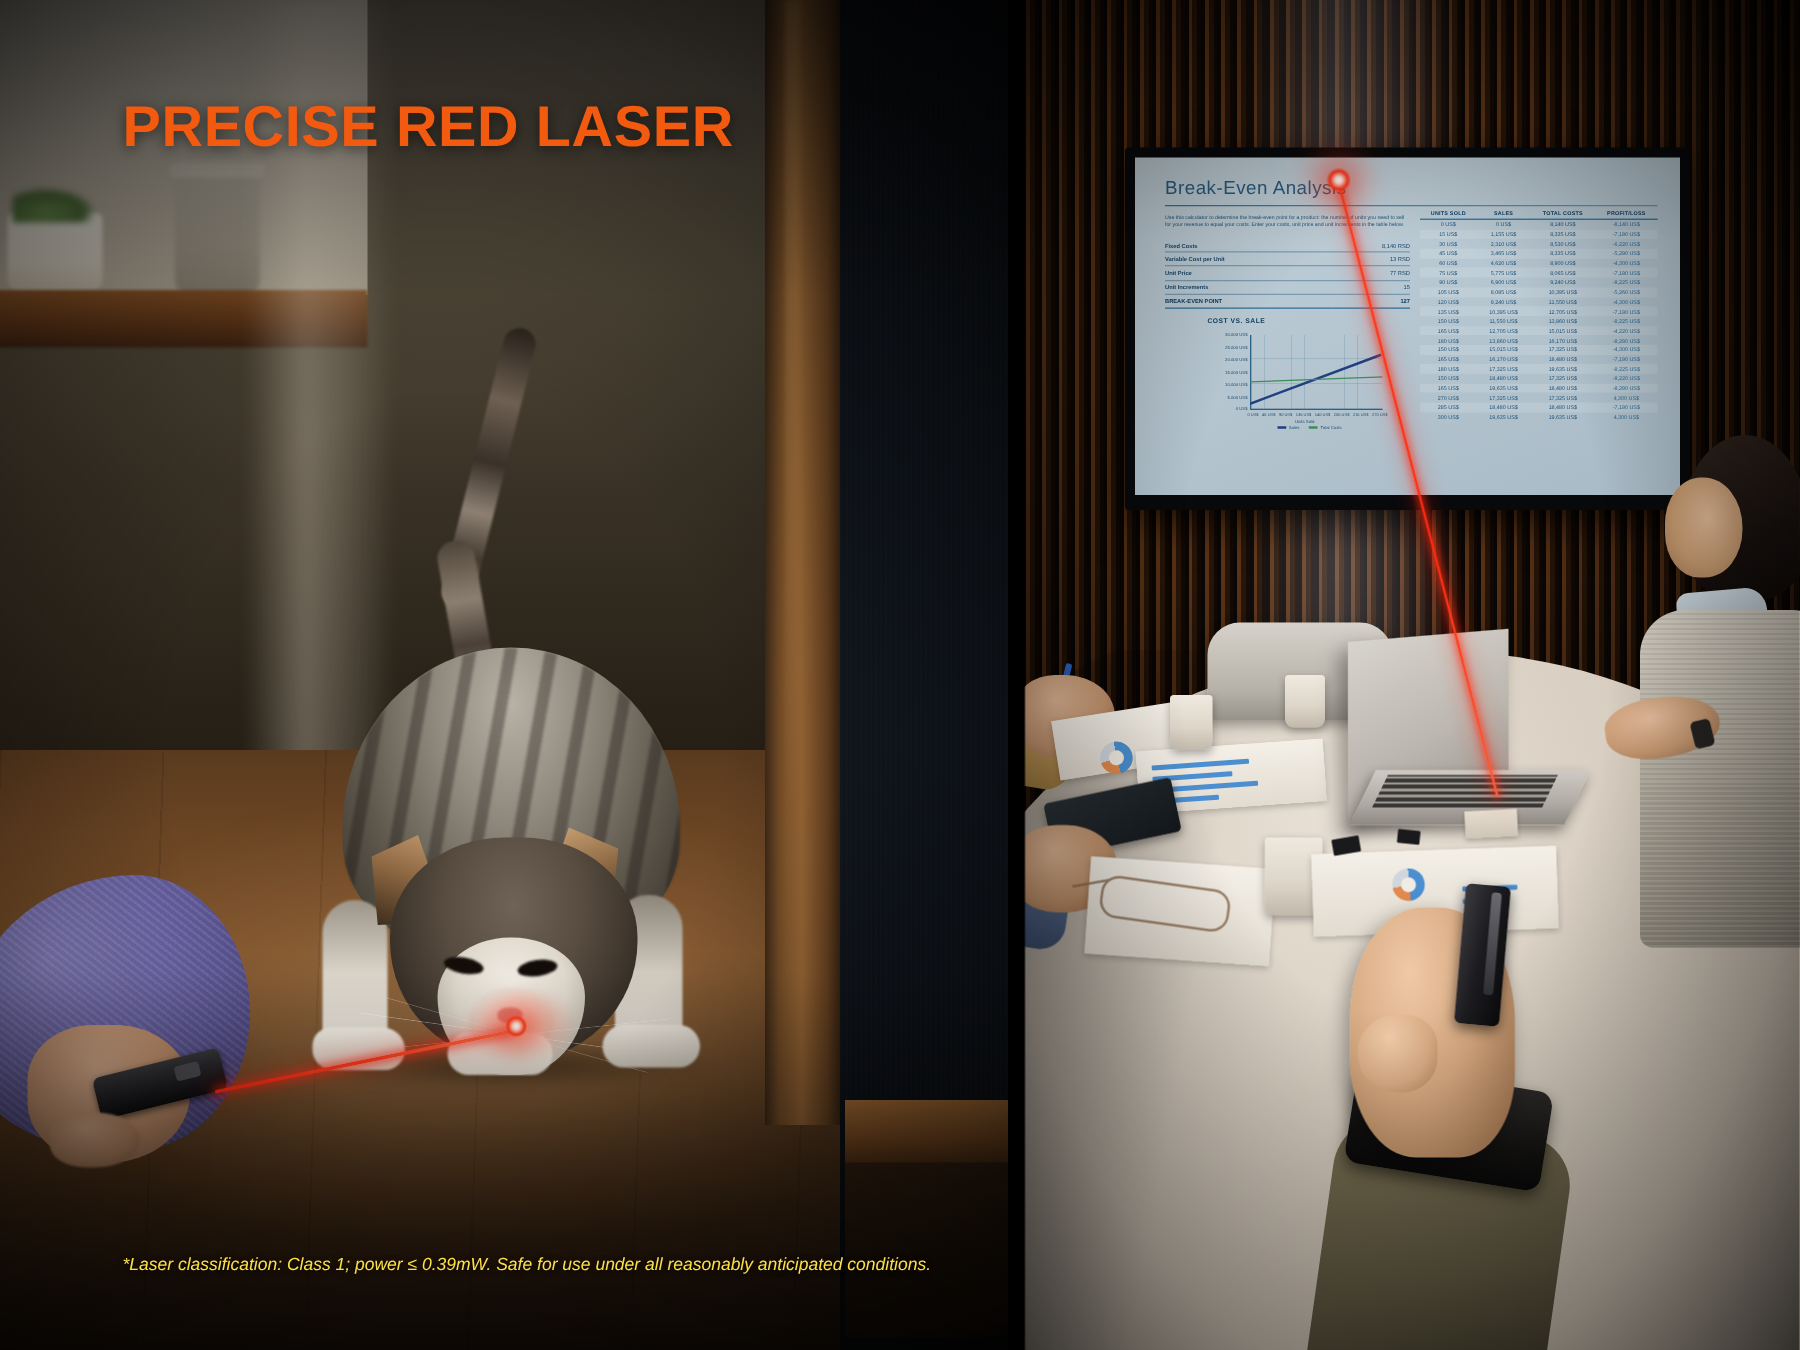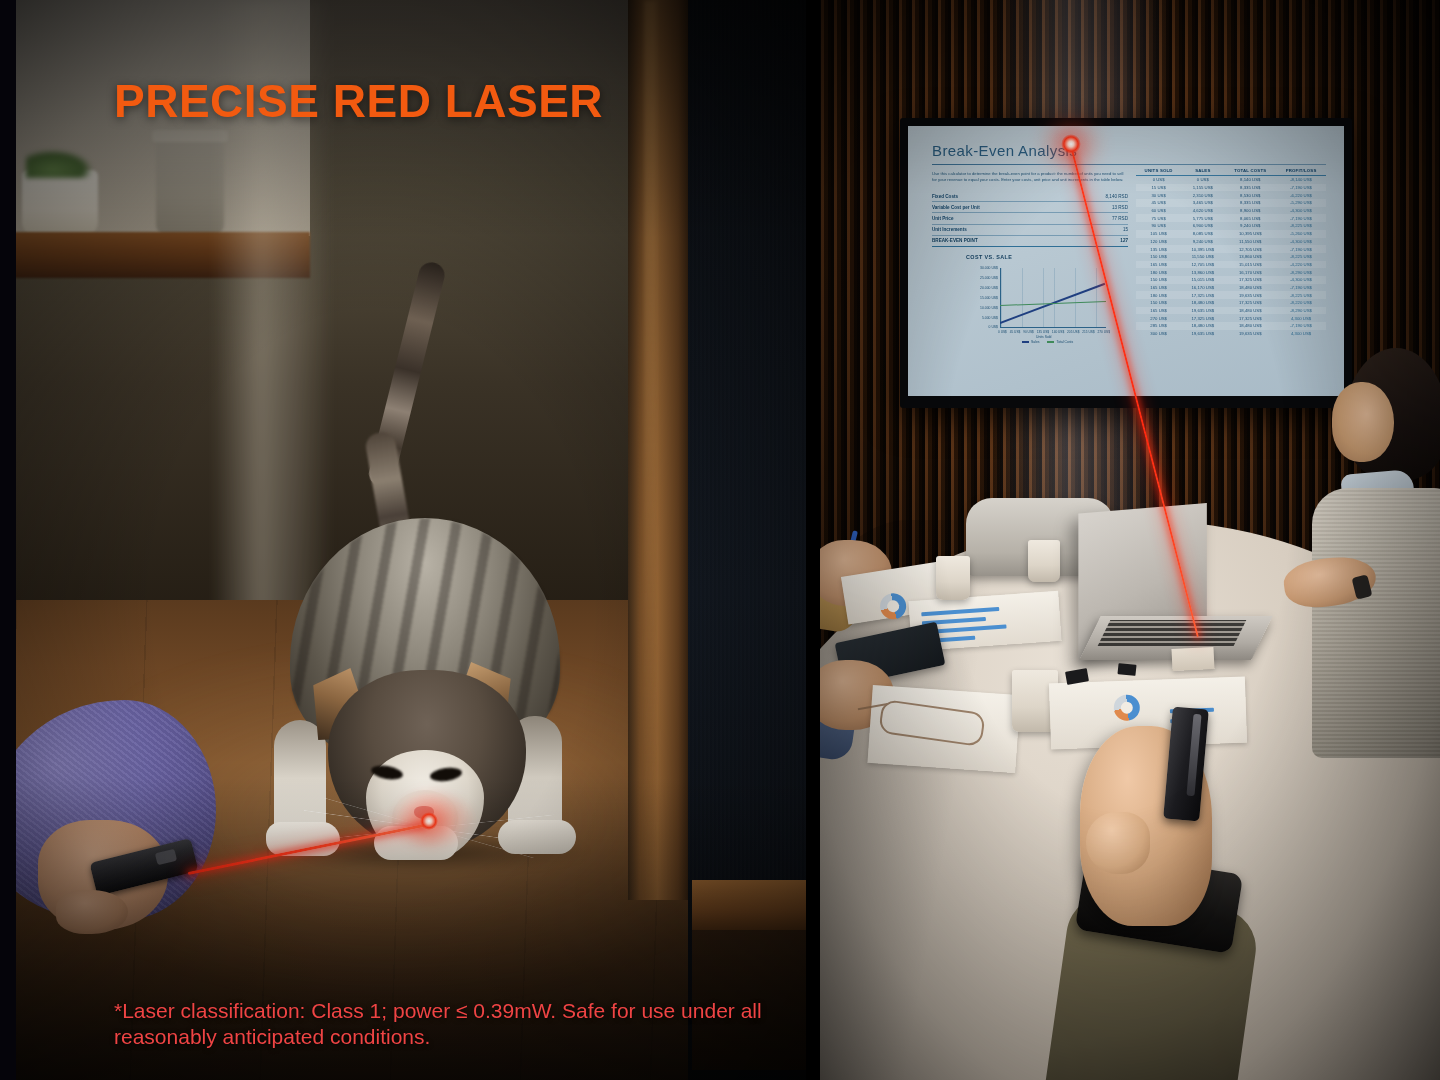--- a/index.html
+++ b/index.html
@@ -6,21 +6,21 @@
   * { margin:0; padding:0; box-sizing:border-box; }
   html,body {
     width:1440px; height:1080px; overflow:hidden;
     background:#000;
     font-family:"Liberation Sans", sans-serif;
   }
   .stage { position:relative; width:1440px; height:1080px; background:#05040a; }
 
   
   .panel-left {
-    position:absolute; left:16px; top:0; width:812px; height:1080px;
+    position:absolute; left:0; top:0; width:812px; height:1080px;
     overflow:hidden;
     background:#140d07;
   }
   
   .l-wall {
     position:absolute; left:0; top:0; width:812px; height:640px;
     background:
       linear-gradient(180deg,#6d6458 0%,#58503f 28%,#3a3226 60%,#221b12 100%);
   }
   
@@ -292,22 +292,23 @@
     color:#f25a10;
     text-shadow:0 2px 10px rgba(0,0,0,.55);
   }
   .body-copy {
     position:absolute; left:98px; top:148px; width:570px;
     font-size:19.5px; line-height:35px; color:#f2f2f2;
     text-align:justify; text-shadow:0 1px 6px rgba(0,0,0,.75);
   }
   .footnote {
     position:absolute; left:98px; top:998px; width:670px;
-    font-size:21px; line-height:26px; color:#ef4444;
+    font-size:14px; line-height:26px; color:#fde047;
     text-shadow:0 1px 5px rgba(0,0,0,.85);
+    font-style:italic;
   }
 
   
   .panel-right {
     position:absolute; left:818px; top:0; width:622px; height:1080px;
     overflow:hidden; background:#140a05;
   }
   .r-wall {
     position:absolute; left:0; top:0; width:622px; height:700px;
     background:linear-gradient(180deg,#3a1d0c 0%,#2a1508 60%,#190c05 100%);

